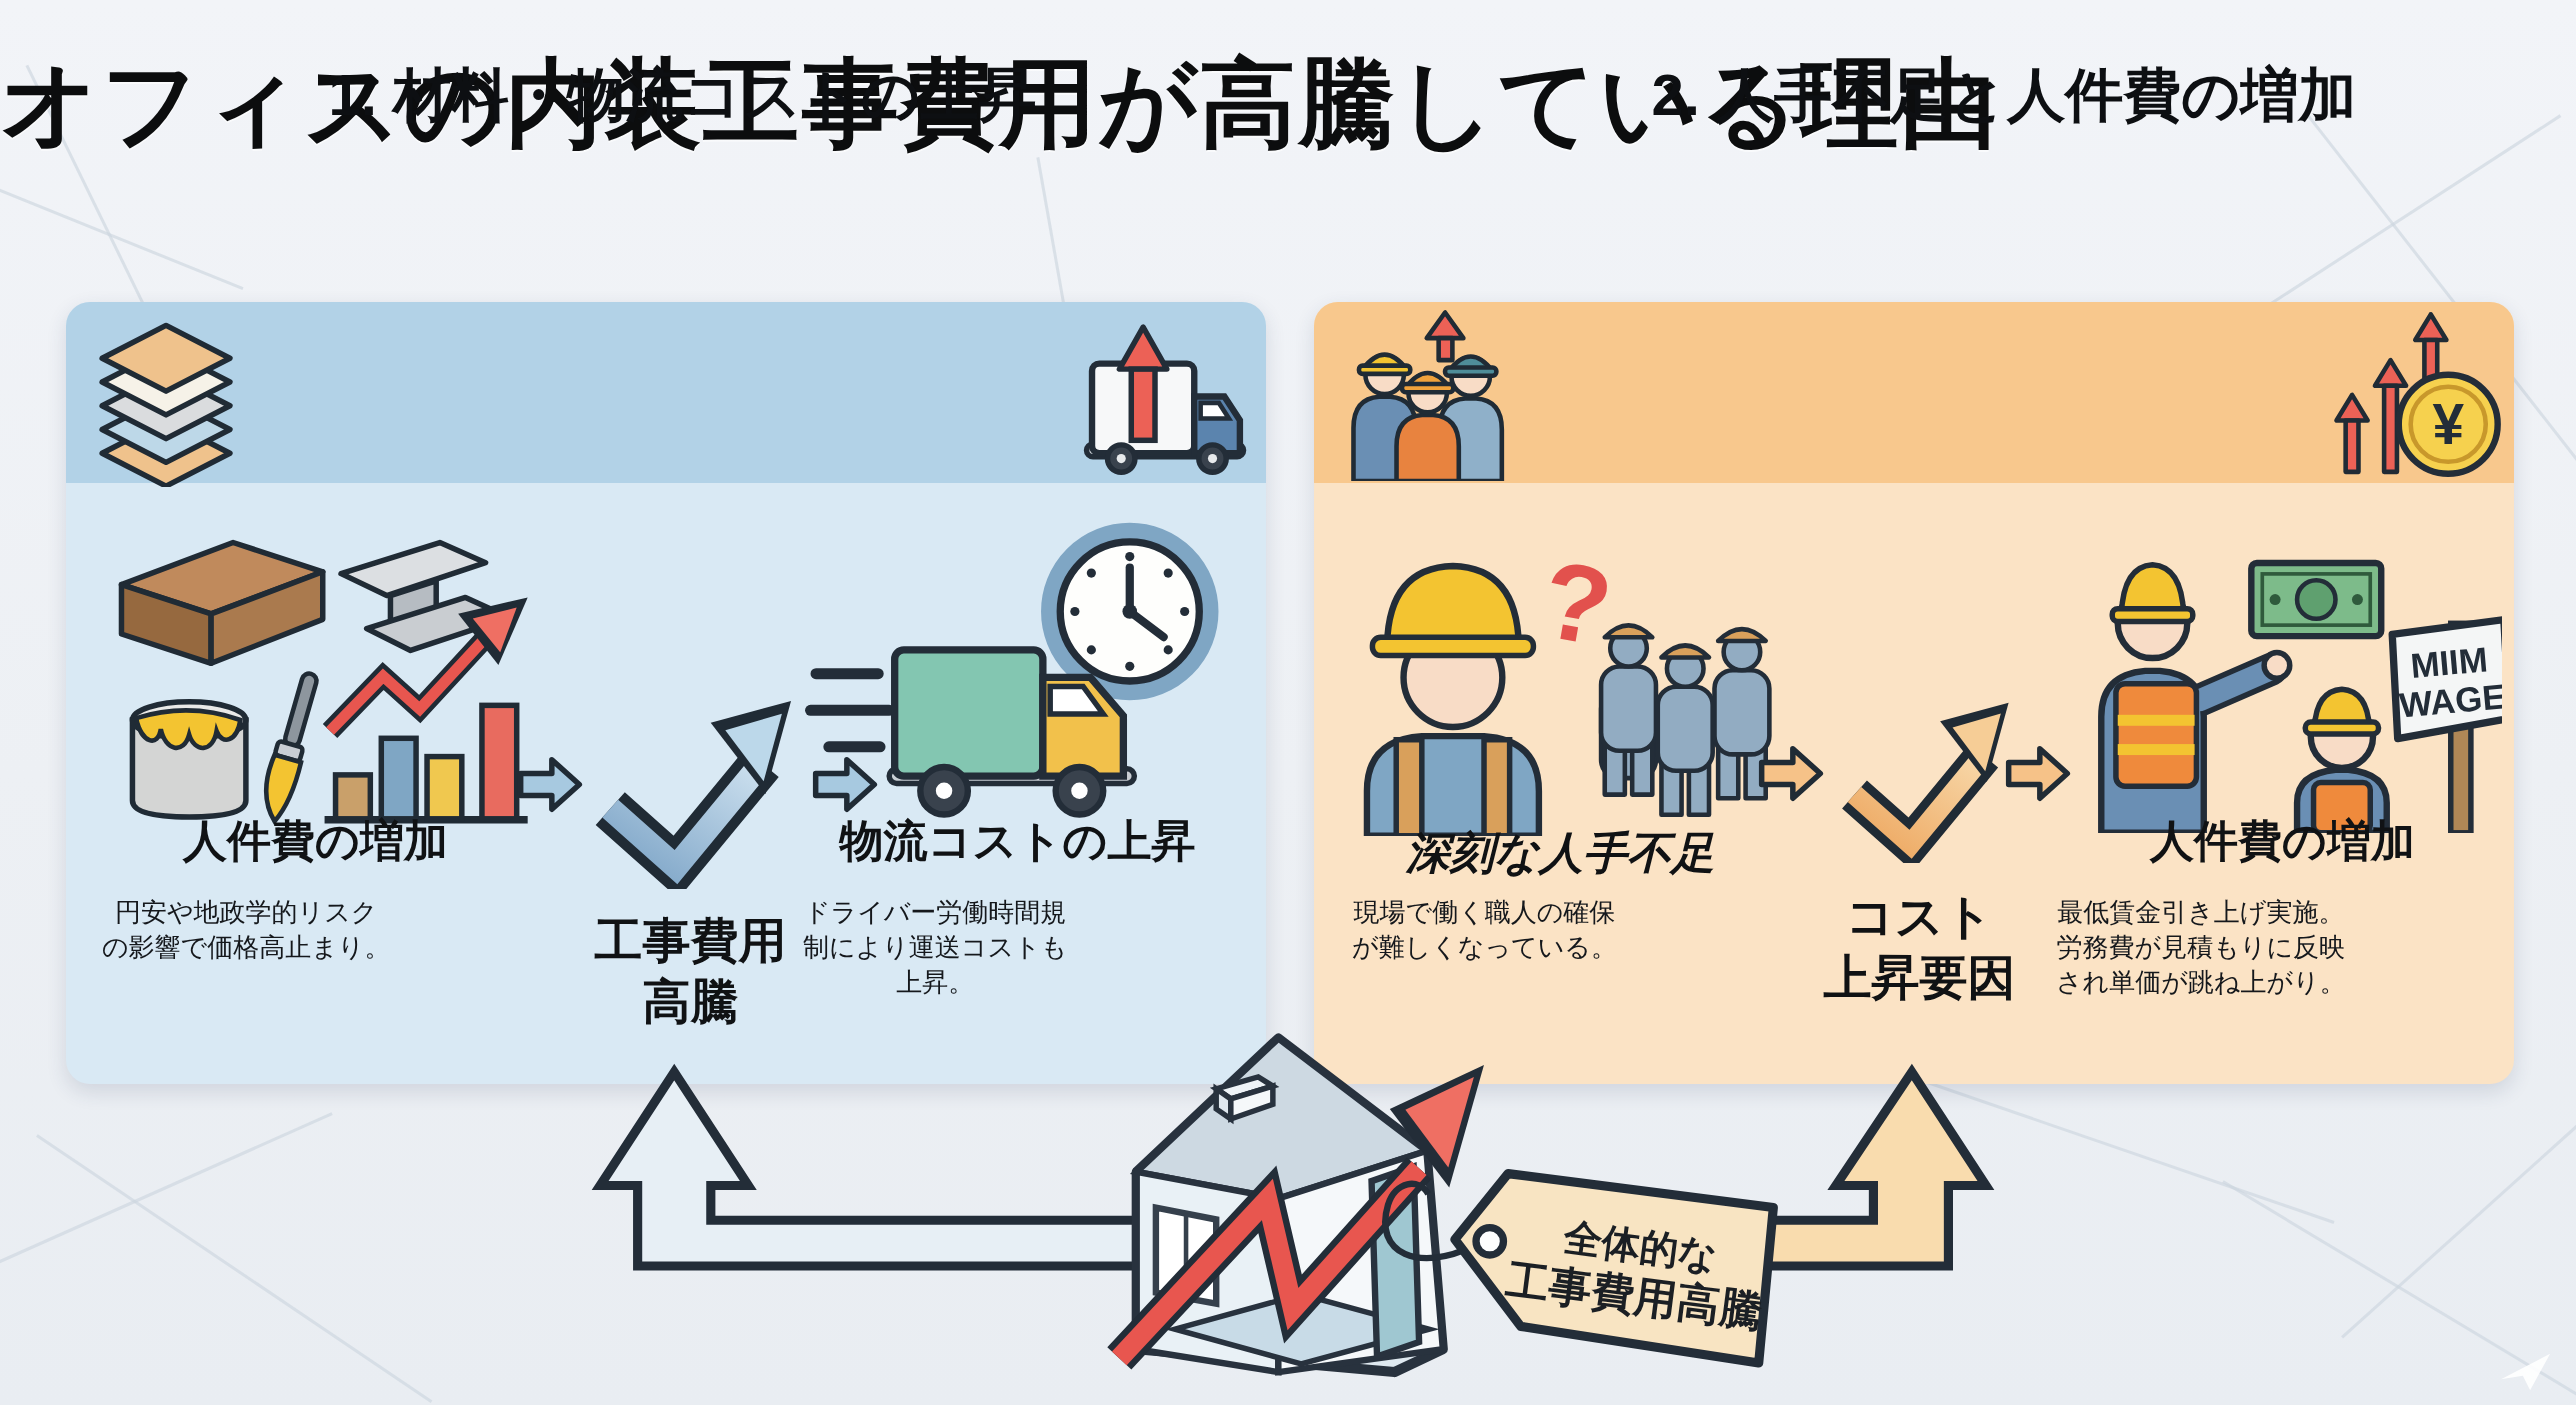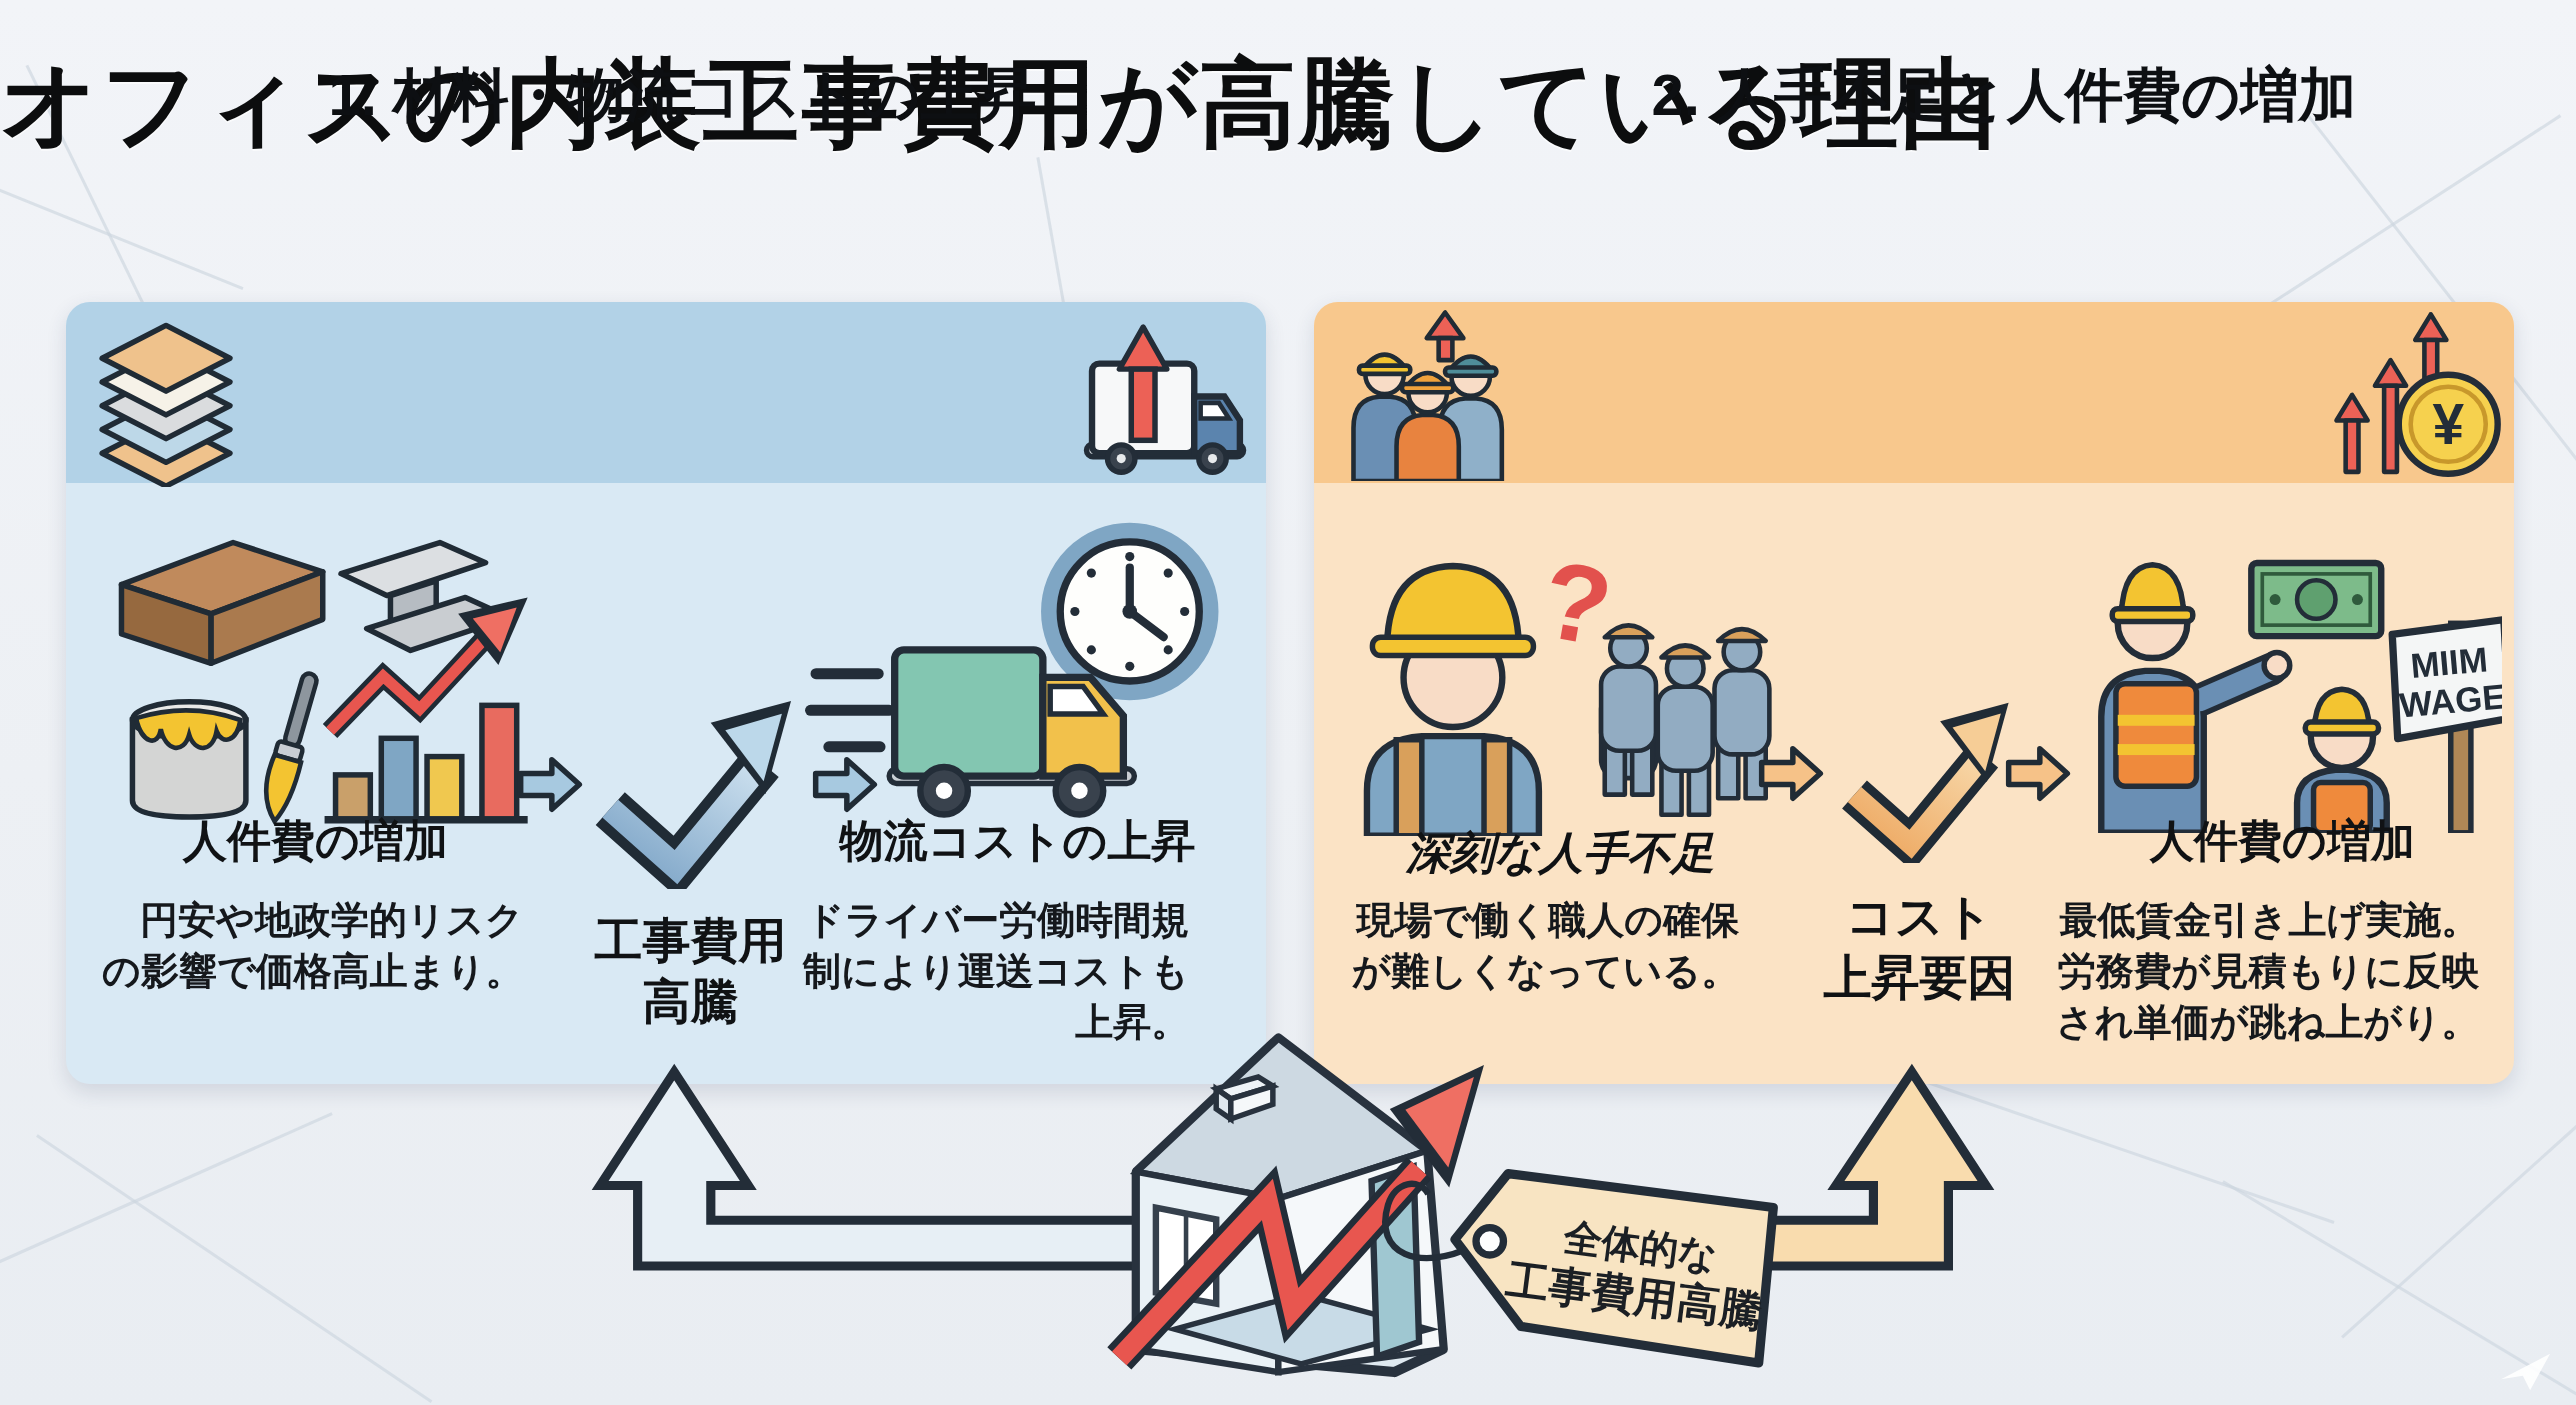--- a/index.html
+++ b/index.html
@@ -16,21 +16,21 @@
   }
   .panel{position:absolute;top:302px;width:1200px;height:782px;border-radius:24px;
     box-shadow:0 7.3px 20px rgba(40,60,90,.14);}
   .panel.blue{left:66px;background:#d9e9f4;}
   .panel.orange{left:1314px;background:#fbe3c5;}
   .panel-header{position:absolute;top:0;left:0;width:100%;height:181px;border-radius:24px 24px 0 0;}
   .panel.blue .panel-header{background:#b2d2e7;}
   .panel.orange .panel-header{background:#f8c88d;}
   .header-text{position:absolute;top:57px;font-size:58px;font-weight:900;color:#0d0f12;white-space:nowrap;}
   .col-title{position:absolute;font-size:44px;font-weight:900;text-align:center;color:#101214;}
-  .col-desc{position:absolute;font-size:38px;font-weight:700;line-height:1.34;color:#15181c;white-space:pre-line;text-align:right;}
+  .col-desc{position:absolute;font-size:26px;font-weight:400;line-height:1.34;color:#15181c;white-space:pre-line;text-align:center;}
   .mid-label{position:absolute;font-size:48px;font-weight:900;text-align:center;line-height:1.28;color:#101214;white-space:pre-line;}
   .abs{position:absolute;}
   svg text{font-family:"Liberation Sans","DejaVu Sans",sans-serif;}
 </style>
 </head>
 <body>
 
 <div class="canvas">
 
   <div class="bp" style="left:27.4px;top:64px;width:384px;transform:rotate(64deg);"></div>

